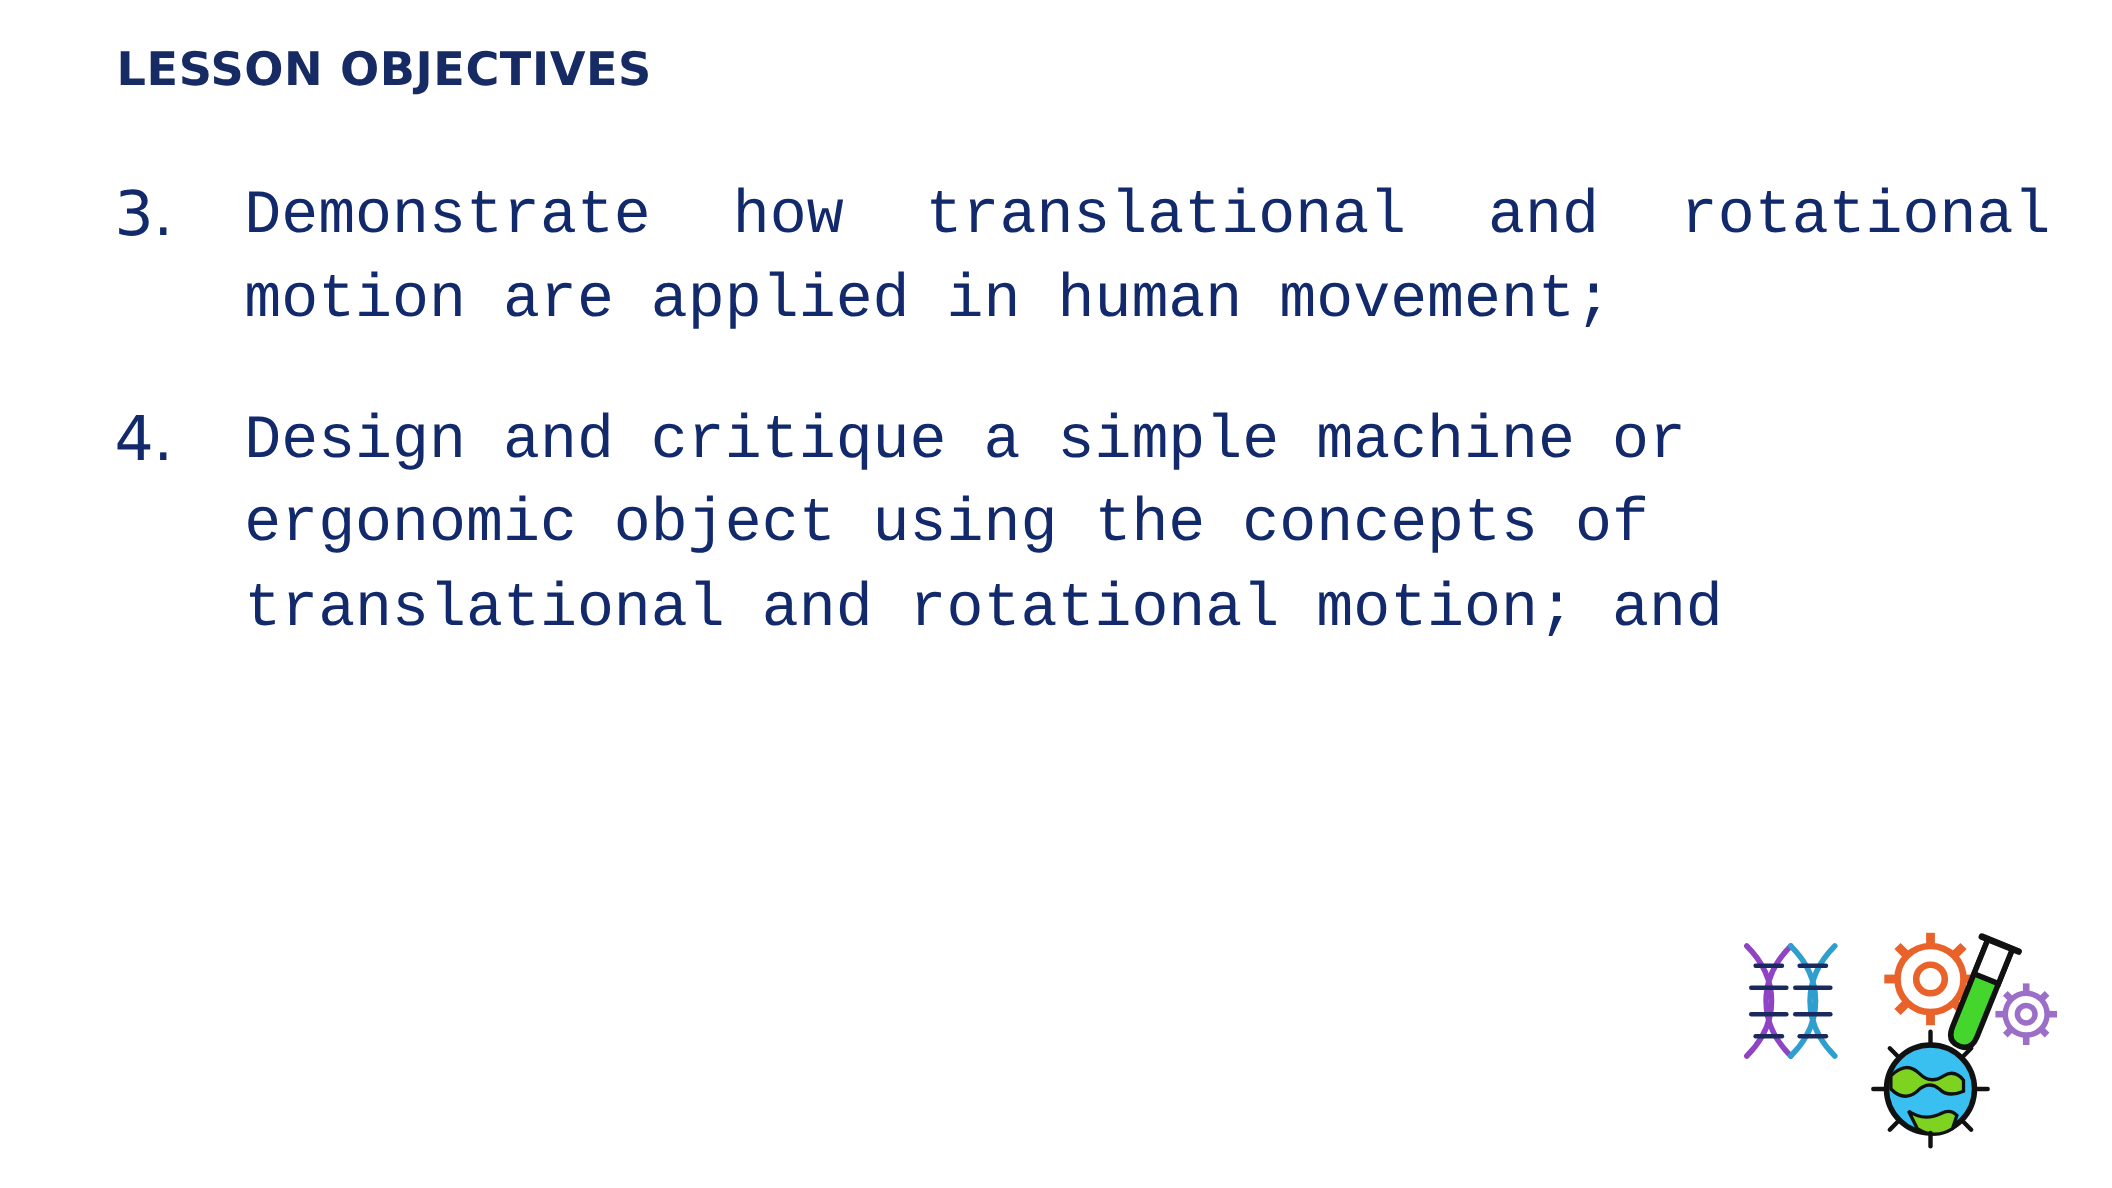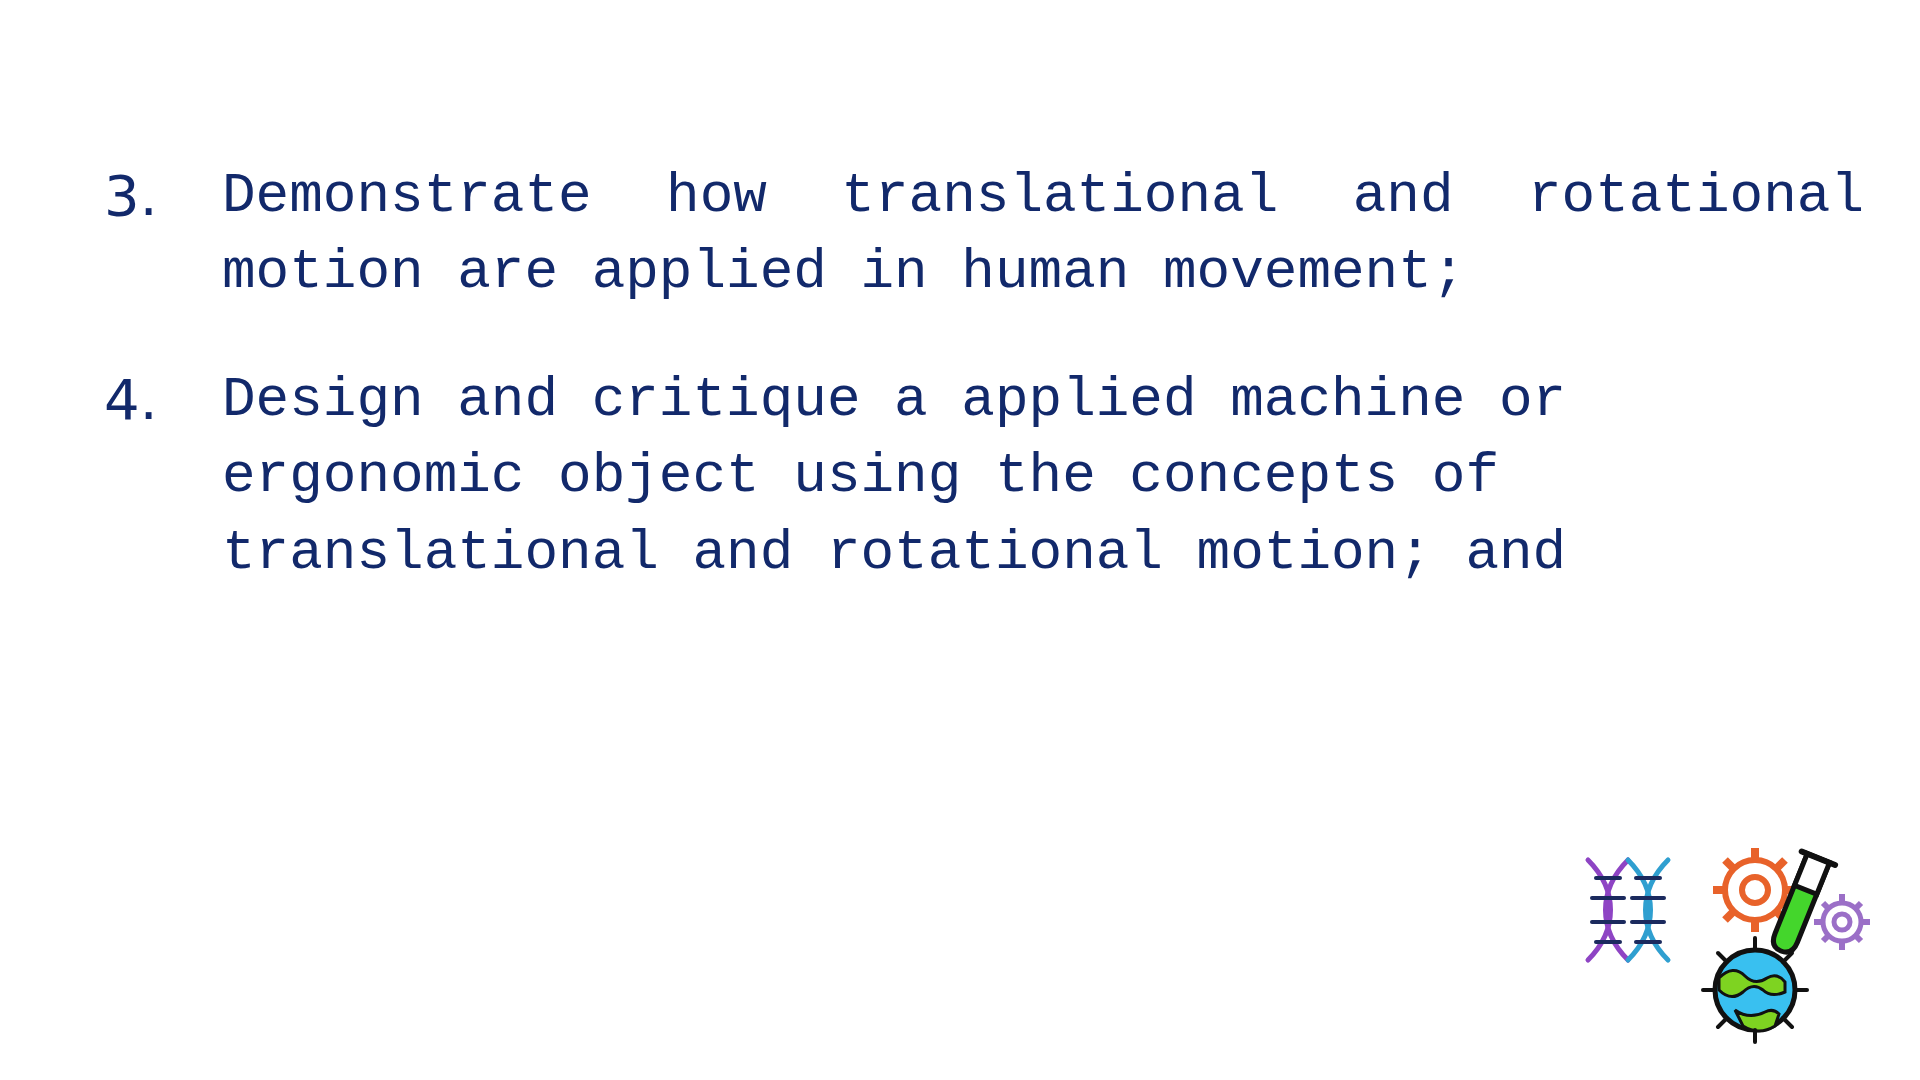--- a/index.html
+++ b/index.html
@@ -69,31 +69,32 @@
     width: 320px;
     height: 240px;
     pointer-events: none;
   }
 </style>
 </head>
 <body>
 
 <div class="slide">
 
+  <div class="slide-title">LESSON OBJECTIVES</div>
 
   <div class="objectives">
 
     <div class="objective-item">
       <div class="objective-num">3.</div>
       <div class="objective-text">Demonstrate how translational and rotational motion are applied in human movement;</div>
     </div>
 
     <div class="objective-item">
       <div class="objective-num">4.</div>
-      <div class="objective-text no-justify">Design and critique a applied machine or ergonomic object using the concepts of translational and rotational motion; and</div>
+      <div class="objective-text no-justify">Design and critique a simple machine or ergonomic object using the concepts of translational and rotational motion; and</div>
     </div>
 
   </div>
 
   <div class="science-cluster">
     <svg width="320" height="240" viewBox="0 0 320 240" xmlns="http://www.w3.org/2000/svg">
 
       <g fill="none" stroke-width="5" stroke-linecap="round">
         <path d="M18 30 C 48 60, 48 100, 18 130" stroke="#8e44c4"></path>
         <path d="M58 30 C 28 60, 28 100, 58 130" stroke="#8e44c4"></path>

